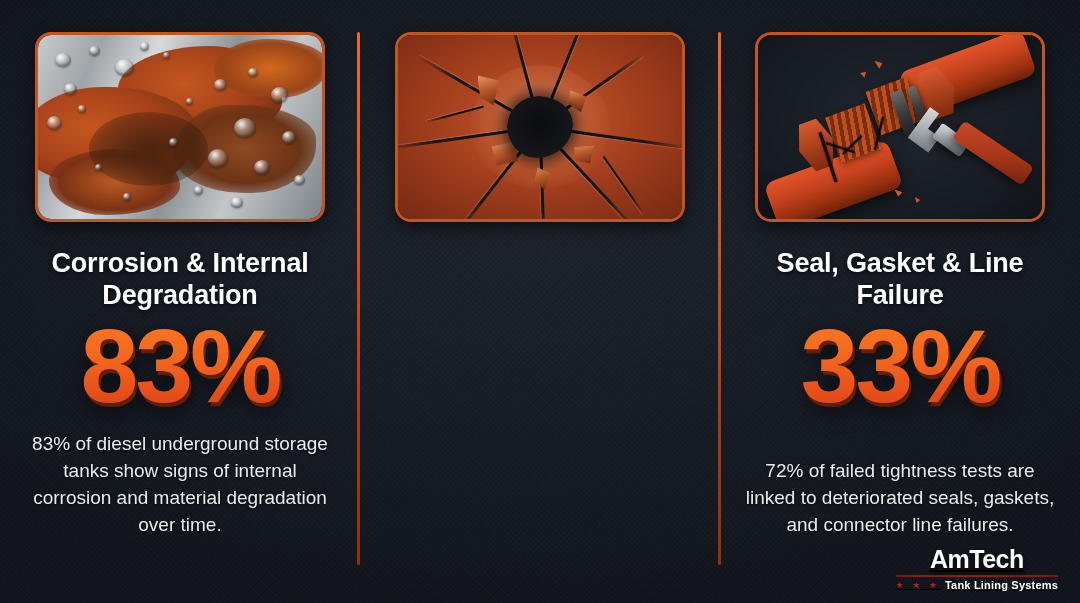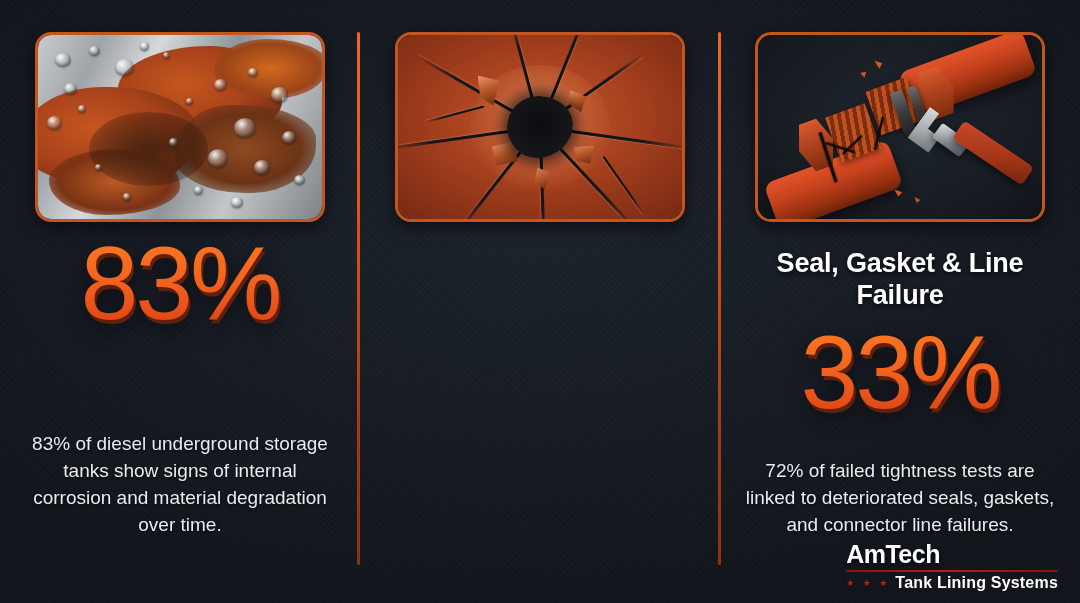--- a/index.html
+++ b/index.html
@@ -161,22 +161,22 @@
   
   .heading {
     margin-top:26px;
     font-size:27px; font-weight:bold; color:#ffffff;
     text-align:center; line-height:1.17;
     letter-spacing:-0.2px;
     text-shadow:0 2px 5px rgba(0,0,0,0.75);
     max-width:320px;
   }
   .stat {
-    margin-top:8px;
-    font-size:104px; font-weight:normal; line-height:1.02;
+    margin-top:2px;
+    font-size:104px; font-weight:bold; line-height:1.02;
     letter-spacing:-3px;
     background:linear-gradient(180deg,#fb7a25 0%, #f4671d 42%, #e8501a 74%, #d9410f 100%);
     -webkit-background-clip:text; background-clip:text;
     color:transparent; -webkit-text-fill-color:transparent;
     filter:drop-shadow(2px 4px 0 rgba(110,34,8,0.85)) drop-shadow(0 6px 10px rgba(0,0,0,0.55));
     text-align:center;
   }
   .bullets {
     margin-top:30px;
     list-style:none;
@@ -202,37 +202,38 @@
     font-size:19px; color:#e9ecee; line-height:1.42;
     text-align:center; max-width:310px;
     text-shadow:0 1px 3px rgba(0,0,0,0.7);
   }
   .col-1 .desc, .col-3 .desc { }
   .col-2 .desc { margin-top:34px; }
 
   
   .logo {
     position:absolute; right:22px; bottom:12px;
-    text-align:left;
+    text-align:center;
     line-height:1;
+    text-decoration:underline;
   }
   .logo-name {
     font-size:25px; font-weight:bold; color:#ffffff;
     letter-spacing:-0.5px;
     text-shadow:0 2px 4px rgba(0,0,0,0.8);
   }
   .logo-rule {
     height:2px; width:100%;
     background:linear-gradient(90deg,#7e1414 0%, #b32020 45%, #7e1414 100%);
     margin:3px 0 3px 0;
   }
   .logo-sub-row { display:flex; align-items:center; justify-content:flex-end; gap:5px; }
   .logo-stars { color:#b32020; font-size:9px; letter-spacing:3px; }
   .logo-sub {
-    font-size:16px; font-weight:bold; color:#ffffff; letter-spacing:0.2px;
+    font-size:11px; font-weight:bold; color:#ffffff; letter-spacing:0.2px;
   }
 </style>
 </head>
 <body>
 
 <div id="infographic">
 
   <div class="divider" id="divider-1"></div>
   <div class="divider" id="divider-2"></div>
 
@@ -266,20 +267,21 @@
           <div class="drop" style="left:90%;top:76%;width:11px;height:10px;"></div>
           <div class="drop" style="left:55%;top:82%;width:9px;height:9px;"></div>
           <div class="drop" style="left:68%;top:88%;width:12px;height:11px;"></div>
           <div class="drop" style="left:30%;top:86%;width:8px;height:8px;"></div>
           <div class="drop" style="left:20%;top:70%;width:7px;height:7px;"></div>
           <div class="drop" style="left:46%;top:56%;width:9px;height:9px;"></div>
           <div class="drop" style="left:52%;top:34%;width:7px;height:7px;"></div>
         </div>
       </div>
 
+      <div class="heading">Corrosion &amp; Internal Degradation</div>
       <div class="stat">83%</div>
       <div class="desc">83% of diesel underground storage tanks show signs of internal corrosion and material degradation over time.</div>
     </div>
 
     <div class="col col-2">
       <div class="card">
         <div class="card-inner">
           <div class="clay"></div>
           <div class="halo"></div>
           <div class="crack" style="width:150px;transform:translate(0,-50%) rotate(8deg);"></div>

